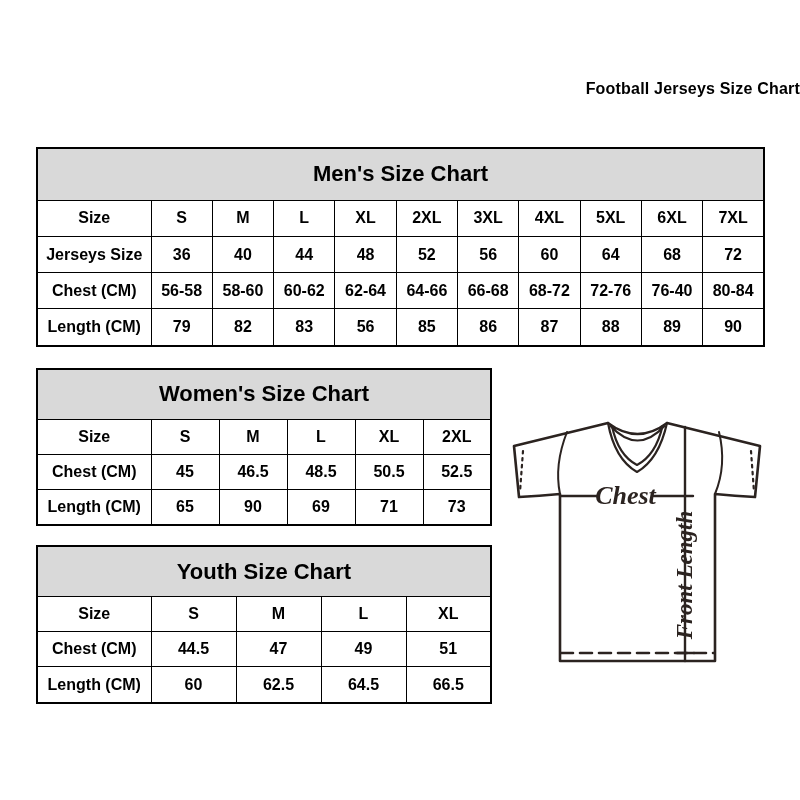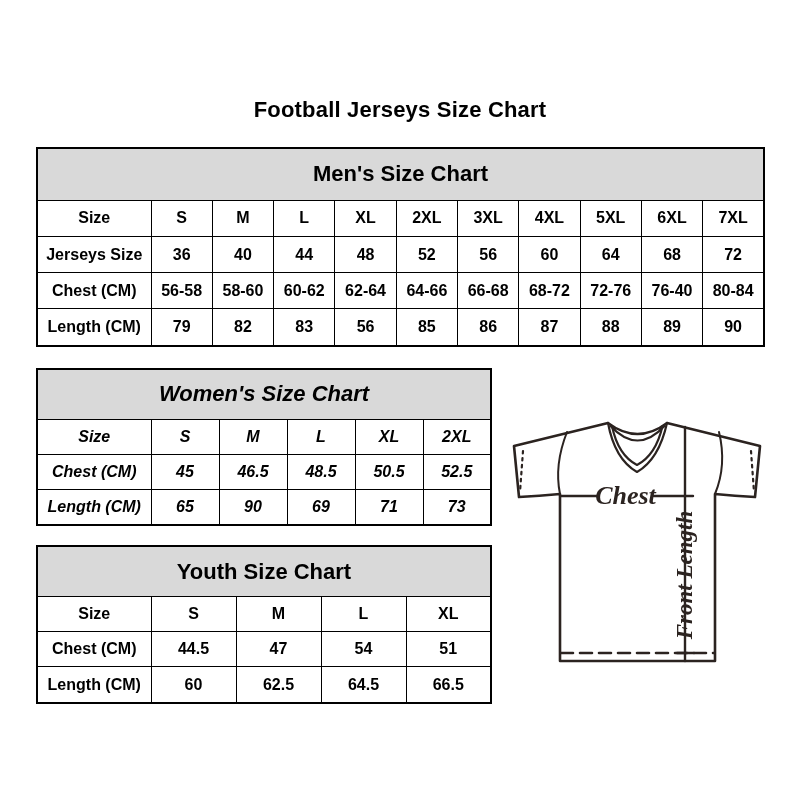--- a/index.html
+++ b/index.html
@@ -7,23 +7,23 @@
     width: 800px; height: 800px;
     background: var(--page-bg, #ffffff);
     font-family: "Liberation Sans", sans-serif;
     position: relative;
     overflow: hidden;
   }
   .page { position: absolute; inset: 0; }
 
   .title {
     position: absolute;
-    top: 97px; left: 0; width: 100%;
-    text-align: center;
-    font-size: 22px;
+    top: 80px; left: 0; width: 100%;
+    text-align: right;
+    font-size: 16px;
     font-weight: bold;
     color: var(--text, #000);
     letter-spacing: 0.2px;
   }
 
   table.size-table {
     position: absolute;
     border-collapse: collapse;
     table-layout: fixed;
     background: #fff;
@@ -39,21 +39,21 @@
     color: var(--text, #000);
     padding: 0;
     overflow: hidden;
     white-space: nowrap;
   }
   table.size-table th.tbl-title {
     background: var(--header-bg, #d9d9d9);
     font-size: 22px;
   }
   #men-table   { left: 36px; top: 147px; width: 729px; height: 200px; }
-  #women-table { left: 36px; top: 368px; width: 456px; height: 158px; font-style: italic; }
+  #women-table { left: 36px; top: 368px; width: 456px; height: 158px; }
   #youth-table { left: 36px; top: 545px; width: 456px; height: 159px; }
 
   .jersey-svg { position: absolute; left: 503px; top: 413px; }
   .jersey-stroke {
     fill: none;
     stroke: var(--diagram-stroke, #2b2320);
     stroke-linecap: round;
     stroke-linejoin: round;
   }
   .jersey-label {
@@ -200,21 +200,21 @@
           <td>Size</td>
           <td>S</td>
           <td>M</td>
           <td>L</td>
           <td>XL</td>
         </tr>
         <tr>
           <td>Chest (CM)</td>
           <td>44.5</td>
           <td>47</td>
-          <td>54</td>
+          <td>49</td>
           <td>51</td>
         </tr>
         <tr>
           <td>Length (CM)</td>
           <td>60</td>
           <td>62.5</td>
           <td>64.5</td>
           <td>66.5</td>
         </tr>
       </tbody>

